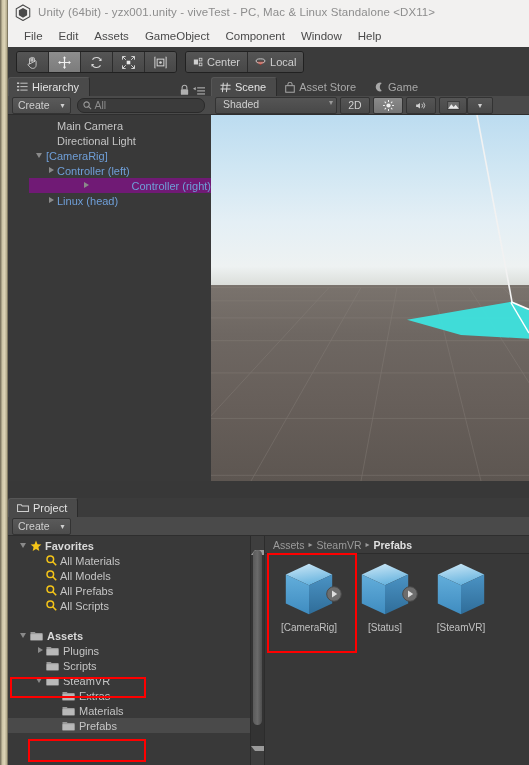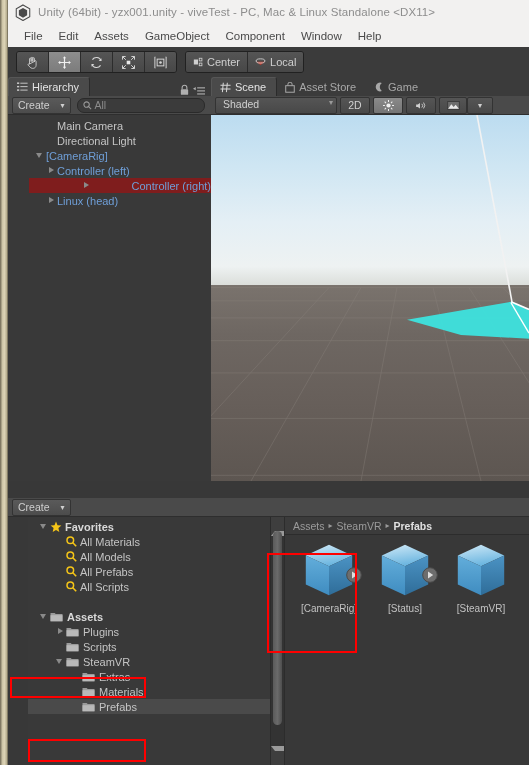--- a/index.html
+++ b/index.html
@@ -46,21 +46,21 @@
     font-size:10.5px;color:#cfcfcf;background:linear-gradient(180deg,#5a5a5a,#4c4c4c);
     border:1px solid #333;border-radius:2px;margin-left:4px;}
   .search-field{height:13px;flex:1;margin:0 6px 0 6px;background:#3b3b3b;border:1px solid #2a2a2a;
     border-radius:7px;display:flex;align-items:center;padding-left:5px;gap:3px;color:#8c8c8c;font-size:10.5px;}
 
   
   .hierarchy{position:absolute;left:8px;top:77px;width:203px;height:404px;background:#383838;
     border-right:1px solid #232323;display:flex;flex-direction:column;}
   .hier-body{flex:1;background:#393939;overflow:hidden;position:relative;padding-top:3px;padding-left:21px;}
   .hrow{height:15px;display:flex;align-items:center;font-size:11px;color:#c4c4c4;padding-left:6px;white-space:nowrap;}
-  .hrow.sel{background:#7f1d1d;gap:40px;}
+  .hrow.sel{background:#701a75;gap:40px;}
   .hrow.prefab{color:#6f9fd8;}
   .arrow{width:11px;height:11px;display:inline-block;flex:0 0 auto;position:relative;}
   .arrow.r::after{content:"";position:absolute;left:3px;top:2px;
     border-left:5px solid #8a8a8a;border-top:3.5px solid transparent;border-bottom:3.5px solid transparent;}
   .arrow.d::after{content:"";position:absolute;left:1px;top:3px;
     border-top:5px solid #8a8a8a;border-left:3.5px solid transparent;border-right:3.5px solid transparent;}
   .lockicon{width:11px;height:12px;margin-right:3px;}
   .hamburger{width:12px;height:10px;margin-right:6px;}
 
   
@@ -75,21 +75,21 @@
   .sbtn.on{background:linear-gradient(180deg,#8a8a8a,#757575);}
   .viewport{flex:1;position:relative;overflow:hidden;background:#6b635e;}
   .sky{position:absolute;left:0;top:0;right:0;height:47%;
     background:linear-gradient(180deg,#bcdcf0 0%,#cfe6f3 30%,#e4eff5 62%,#eef2f2 88%,#d9dcd8 100%);}
   .ground{position:absolute;left:0;top:46.5%;right:0;bottom:0;
     background:linear-gradient(180deg,#7a736d 0%,#6e6762 25%,#675f5a 60%,#5d5651 100%);}
 
   
   .project{position:absolute;left:8px;top:498px;right:0;bottom:0;background:#383838;display:flex;flex-direction:column;}
   .proj-split{flex:1;display:flex;min-height:0;}
-  .proj-tree{width:242px;background:#393939;position:relative;overflow:hidden;padding-top:2px;margin-left:20px;}
+  .proj-tree{width:242px;background:#393939;position:relative;overflow:hidden;padding-top:2px;}
   .proj-content{flex:1;background:#383838;position:relative;border-left:1px solid #2c2c2c;}
   .prow{height:15px;display:flex;align-items:center;font-size:11px;color:#c4c4c4;white-space:nowrap;}
   .prow.sel{background:#4a4a4a;}
   .prow.bold{font-weight:bold;color:#d9d9d9;}
   .breadcrumb{height:17px;display:flex;align-items:center;padding-left:8px;gap:4px;
     background:#3b3b3b;border-bottom:1px solid #2c2c2c;font-size:10.5px;color:#9b9b9b;}
   .breadcrumb .cur{color:#e0e0e0;font-weight:bold;}
   .grid{display:flex;padding:6px 0 0 6px;gap:0;}
   .cell{width:76px;display:flex;flex-direction:column;align-items:center;}
   .cell .lbl{font-size:10px;color:#c2c2c2;margin-top:4px;white-space:nowrap;}
@@ -332,20 +332,28 @@
         </g>
         <path d="M266 0 L301 197" stroke="#f2f2f2" stroke-width="1.6" fill="none"></path>
         <path d="M196 216 L300 197 L318 206 L318 236 L250 232 Z" fill="#3de3de" opacity="0.95"></path>
         <path d="M300 197 L318 205" stroke="#ffffff" stroke-width="1.8" fill="none"></path>
         <path d="M300 198 L318 230" stroke="#ffffff" stroke-width="1.4" fill="none"></path>
       </svg>
     </div>
   </div>
 
   <div class="project">
+    <div class="panel-tabbar">
+      <div class="tab active">
+        <svg width="12" height="10" viewBox="0 0 13 10">
+          <path d="M0.6 8.8V1.6h4l1.1 1.3h6.7v5.9z" fill="none" stroke="#cfcfcf" stroke-width="1.1"></path>
+        </svg>
+        <span>Project</span>
+      </div>
+    </div>
 
     <div class="panel-toolbar">
       <div class="mini-btn">
         <span>Create</span>
         <span style="font-size:8px">▾</span>
       </div>
     </div>
 
     <div class="proj-split">
       <div class="proj-tree" id="proj-tree">

